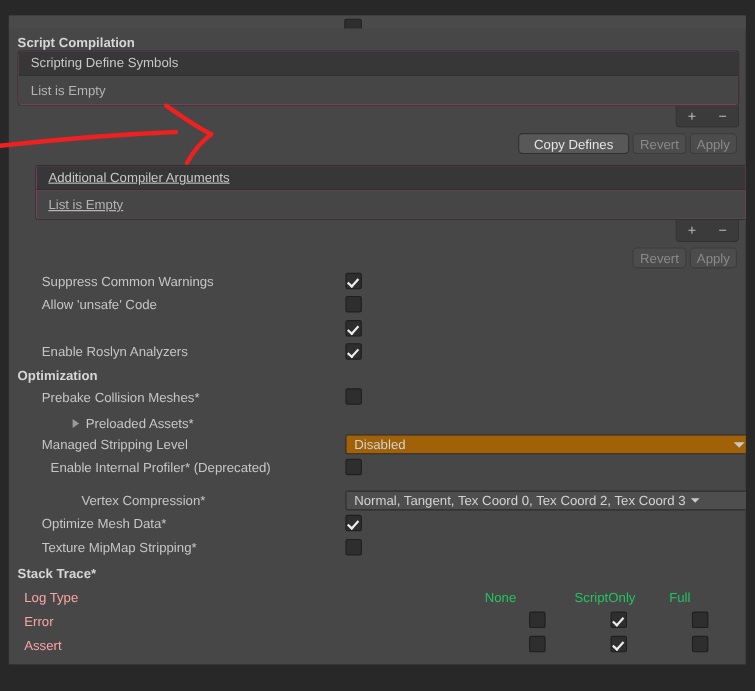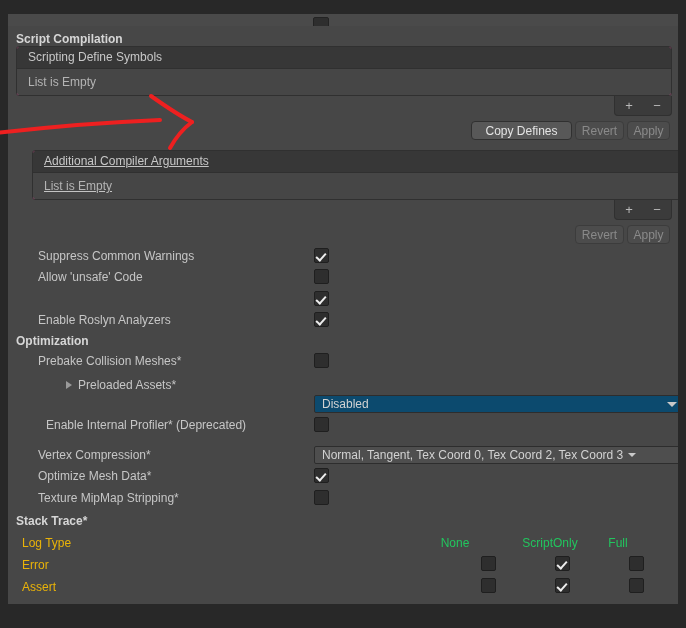--- a/index.html
+++ b/index.html
@@ -172,21 +172,21 @@
     height: 8px;
     border: solid #ededed;
     border-width: 0 2px 2px 0;
     transform: rotate(42deg);
   }
 
   
   .popup {
     position: absolute;
     height: 18px;
-    background: #0c4a6e;
+    background: #a16207;
     border: 1px solid #2d2d2d;
     border-radius: 2px;
     box-sizing: border-box;
     color: #d2d2d2;
     font-size: 12px;
     line-height: 16px;
     padding-left: 7px;
     white-space: nowrap;
     overflow: hidden;
   }
@@ -246,21 +246,21 @@
     position: absolute;
     font-size: 12px;
     color: #22c55e;
     text-align: center;
     white-space: nowrap;
   }
   .st-rowlabel {
     position: absolute;
     left: 14px;
     font-size: 12px;
-    color: #eab308;
+    color: #fca5a5;
     white-space: nowrap;
   }
 
   
   #annot {
     position: absolute;
     left: 0; top: 0;
     width: 686px; height: 628px;
     pointer-events: none;
   }
@@ -317,29 +317,30 @@
     <div class="sec-head" style="top:320px;">Optimization</div>
 
     <div class="prop-label" style="top:340px;">Prebake Collision Meshes*</div>
     <div class="checkbox" style="left:306px; top:339px;"></div>
 
     <div class="foldout-row" style="left:30px; top:364px;padding-left:28px;">
       <span class="foldout-tri"></span>
       <span class="foldout-label">Preloaded Assets*</span>
     </div>
 
+    <div class="prop-label" style="top:383px;">Managed Stripping Level</div>
     <div class="popup" style="left:306px; top:381px; width:370px;">
       <span>Disabled</span>
       <span class="arrow"></span>
     </div>
 
     <div class="prop-label" style="top:404px;margin-left:8px;">Enable Internal Profiler* (Deprecated)</div>
     <div class="checkbox" style="left:306px; top:403px;"></div>
 
-    <div class="prop-label" style="top:434px;">Vertex Compression*</div>
+    <div class="prop-label" style="top:434px;margin-left:36px;">Vertex Compression*</div>
     <div class="maskfield" style="left:306px; top:432px; width:370px;">
       <span>Normal, Tangent, Tex Coord 0, Tex Coord 2, Tex Coord 3</span>
       <span class="mk-arrow"></span>
     </div>
 
     <div class="prop-label" style="top:455px;">Optimize Mesh Data*</div>
     <div class="checkbox on" style="left:306px; top:454px;"></div>
 
     <div class="prop-label" style="top:477px;">Texture MipMap Stripping*</div>
     <div class="checkbox" style="left:306px; top:476px;"></div>

